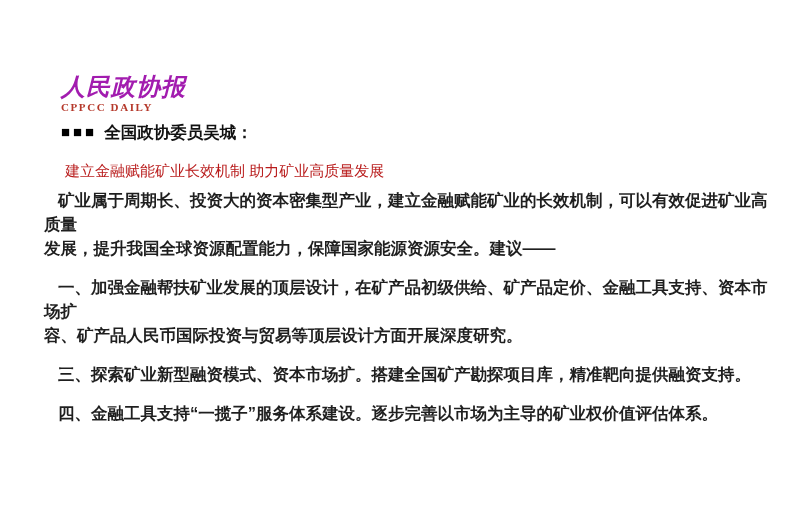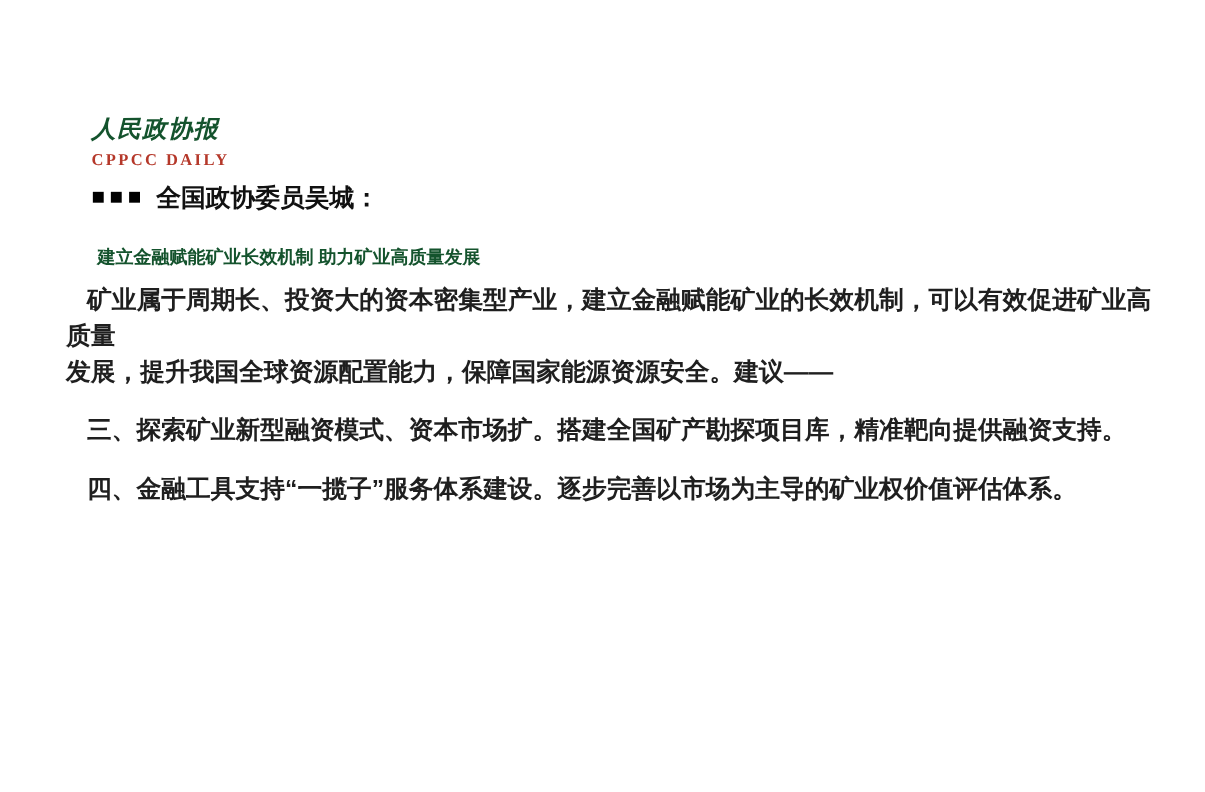--- a/index.html
+++ b/index.html
@@ -21,23 +21,23 @@
     padding: 76px 28px 0 44px;
   }
   
   .masthead {
     margin-left: 17px;
   }
   .logo-name {
     font-family: "Liberation Serif", serif;
     font-style: italic;
     font-weight: 700;
-    font-size: 16px;
+    font-size: 24px;
     line-height: 22px;
-    color: #14532d;
+    color: #a21caf;
     letter-spacing: 1px;
   }
   .logo-sub {
     font-family: "Liberation Serif", serif;
     font-weight: 700;
     font-size: 11px;
     line-height: 12px;
     color: #b5382a;
     letter-spacing: 1.6px;
     margin-top: 3px;
@@ -55,24 +55,24 @@
   }
   .byline .squares {
     font-size: 15px;
     letter-spacing: 3px;
     margin-right: 7px;
     color: #000000;
   }
   
   .headline {
     margin: 18px 0 0 21px;
-    font-size: 12px;
+    font-size: 15px;
     line-height: 22px;
-    font-weight: 700;
-    color: #14532d;
+    font-weight: 400;
+    color: #b91c1c;
   }
   
   .body-text p {
     margin: 15px 0 0 0;
     font-size: 16.5px;
     line-height: 24px;
     font-weight: 700;
     color: #1f1f1f;
     text-indent: 14px;
     white-space: pre-line;
@@ -94,17 +94,19 @@
   <div class="byline">
     <span class="squares">■■■</span>
     <span class="byline-label">全国政协委员吴城：</span>
   </div>
 
   <div class="headline">建立金融赋能矿业长效机制 助力矿业高质量发展</div>
 
   <div class="body-text">
     <p class="first">矿业属于周期长、投资大的资本密集型产业，建立金融赋能矿业的长效机制，可以有效促进矿业高质量
 发展，提升我国全球资源配置能力，保障国家能源资源安全。建议——</p>
+    <p>一、加强金融帮扶矿业发展的顶层设计，在矿产品初级供给、矿产品定价、金融工具支持、资本市场扩
+容、矿产品人民币国际投资与贸易等顶层设计方面开展深度研究。</p>
     <p>三、探索矿业新型融资模式、资本市场扩。搭建全国矿产勘探项目库，精准靶向提供融资支持。</p>
     <p>四、金融工具支持“一揽子”服务体系建设。逐步完善以市场为主导的矿业权价值评估体系。</p>
   </div>
 
 </div>
 
 </body></html>

